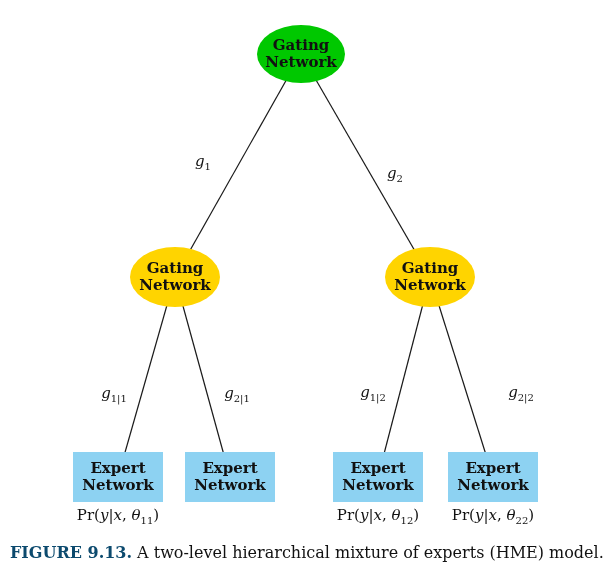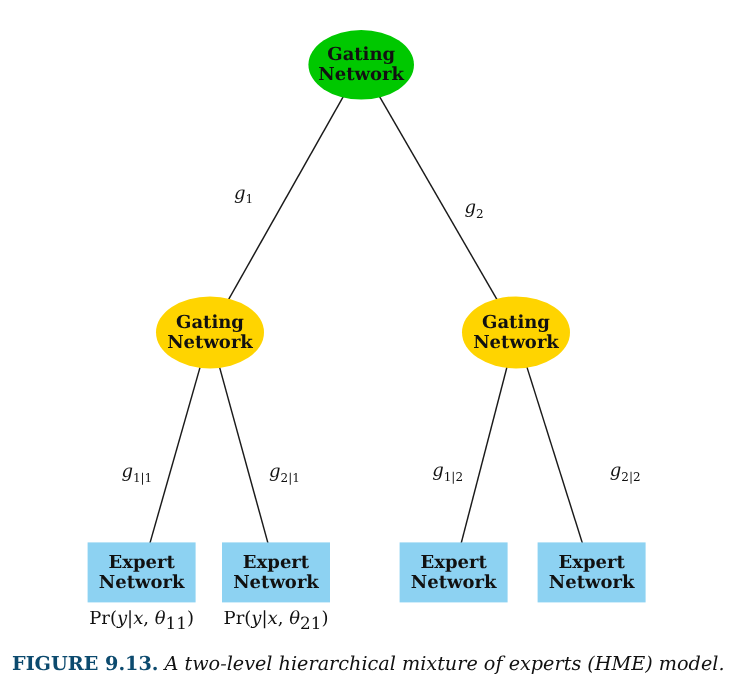--- a/index.html
+++ b/index.html
@@ -34,32 +34,32 @@
     white-space: nowrap;
   }
   .edge-label sub { font-style: normal; font-size: 10px; }
 
   .prob-label {
     position: absolute;
     transform: translateX(-50%);
     font-size: 15px;
     white-space: nowrap;
   }
-  .prob-label sub { font-size: 14px; }
+  .prob-label sub { font-size: 10px; }
   .math-it { font-style: italic; text-align: center; }
 
   .caption {
     position: absolute;
     left: 10px;
     top: 543px;
     font-size: 16px;
     white-space: nowrap;
   }
   .caption .fig-label { color: #0c4a6e; font-weight: bold; }
-  .caption .fig-text { font-style: italic; margin-left: 5px; }
+  .caption .fig-text { margin-left: 5px; }
 </style>
 </head>
 <body>
 
 <div id="figure-canvas">
 
   <svg id="tree-svg" width="611" height="571" viewBox="0 0 611 571">
 
     <line x1="301" y1="54" x2="175" y2="277" stroke="#1a1a1a"></line>
     <line x1="301" y1="54" x2="430" y2="277" stroke="#1a1a1a"></line>
@@ -121,21 +121,24 @@
   <div class="edge-label" style="left:373px; top:393px;">
     <span>g</span><sub>1|2</sub>
   </div>
   <div class="edge-label" style="left:521px; top:393px;">
     <span>g</span><sub>2|2</sub>
   </div>
 
   <div class="prob-label" style="left:118px; top:506px;">
     <span>Pr(</span><span class="math-it">y|x</span><span>, </span><span class="math-it">θ</span><sub>11</sub><span>)</span>
   </div>
-  <div class="prob-label" style="left:230px; top:506px;">
-    <span>Pr(</span><span class="math-it">y|x</span><span>, </span><span class="math-it">θ</span><sub>21</sub><span>)</span>
+  <div class="prob-label" style="left:378px; top:506px;">
+    <span>Pr(</span><span class="math-it">y|x</span><span>, </span><span class="math-it">θ</span><sub>12</sub><span>)</span>
+  </div>
+  <div class="prob-label" style="left:493px; top:506px;">
+    <span>Pr(</span><span class="math-it">y|x</span><span>, </span><span class="math-it">θ</span><sub>22</sub><span>)</span>
   </div>
 
   <div class="caption">
     <span class="fig-label">FIGURE 9.13.</span><span class="fig-text">A two-level hierarchical mixture of experts (HME) model.</span>
   </div>
 
 </div>
 
 </body></html>

